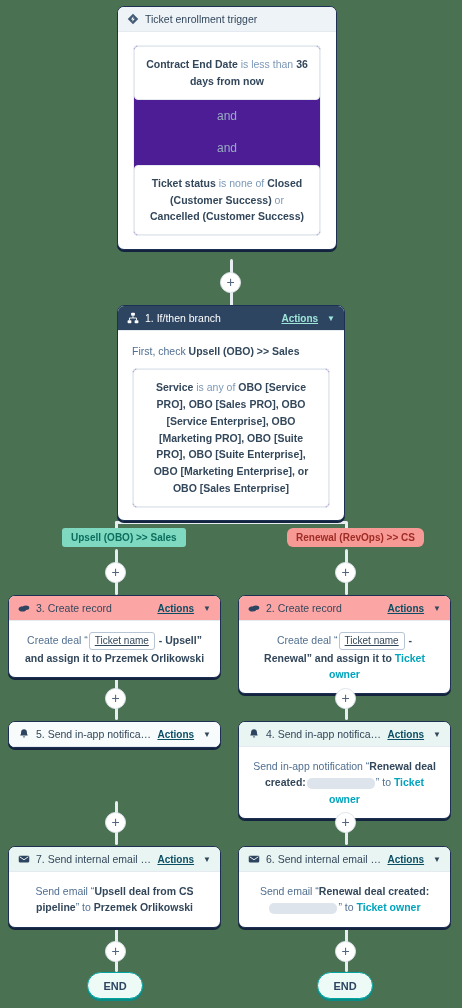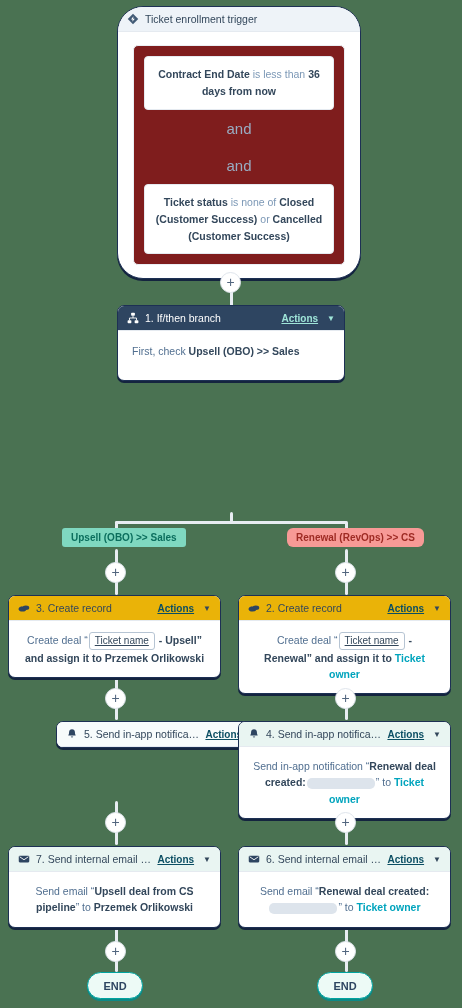--- a/index.html
+++ b/index.html
@@ -39,42 +39,42 @@
     padding: 6px 9px 6px 9px;
     font-size: 10.5px;
     border-bottom: 1px solid #e5eaf0;
   }
   .card-head .title { color: #33475b; white-space: nowrap; overflow: hidden; text-overflow: ellipsis; flex: 1; }
   .card-head .actions {
     color: #0b4e63; font-weight: bold; font-size: 10px;
     text-decoration: underline; white-space: nowrap; cursor: pointer;
   }
   .caret { color: #33475b; font-size: 8px; margin-left: 3px; }
-  .hd-peach { background: #eab308; }
+  .hd-peach { background: #fca5a5; }
   .hd-mint  { background: #e9f5f2; }
   .hd-white { background: #f7fbfb; }
   .hd-dark  { background: #2e4561; }
   .hd-dark .title { color: #ffffff; font-weight: 400; }
   .hd-dark .actions { color: #9fe5d9; }
   .hd-dark .caret { color: #9fe5d9; }
   .hd-trigger { background: #eef3f8; }
 
   .card-body { padding: 11px 13px; font-size: 10.5px; color: #516f90; line-height: 1.55; text-align: center; }
   .card-body b { color: #33475b; font-weight: bold; }
   .teal { color: #00a4bd; font-weight: bold; }
 
   
-  .cond-wrap { border: 1px solid #eaeff4; border-radius: 5px; padding: 10px; background:#7f1d1d; }
+  .cond-wrap { border: 1px solid #eaeff4; border-radius: 5px; padding: 0; background:#4c1d95; }
   .cond {
     border: 1px solid #e5eaf0; border-radius: 4px;
     padding: 9px 10px; font-size: 10.5px; color: #7c98b6;
     line-height: 1.6; text-align: center; background: #fff;
   }
   .cond b { color: #33475b; font-weight: bold; }
-  .and { font-size: 15px; color: #99acc2; text-align: center; padding: 7px 0; }
+  .and { font-size: 12px; color: #99acc2; text-align: center; padding: 7px 0; }
 
   
   .token {
     display: inline-block; border: 1px solid #b6c4d3; border-radius: 3px;
     padding: 0 5px; margin: 0 1px; font-size: 10px; color: #33475b;
     text-decoration: underline; background: #fff; vertical-align: baseline; text-align: right;
   }
   .redacted {
     display: inline-block; width: 68px; height: 11px; border-radius: 5px;
     background: #dde4ec; vertical-align: middle; margin: 0 1px;
@@ -97,21 +97,21 @@
     box-shadow: 0 2px 0 0 #0c8a86; z-index: 5; cursor: pointer;
   }
 
   .ico { width: 12px; height: 12px; flex: none; display:block; }
 </style>
 </head>
 <body>
 
 <div class="canvas">
 
-  <div class="card" style="left:117px; top:6px; width:244px;border-radius:26px;">
+  <div class="card" style="left:117px; top:6px; width:220px;">
     <div class="card-head hd-trigger">
       <svg class="ico" viewBox="0 0 16 16">
         <path d="M8 1 L15 8 L8 15 L1 8 Z" fill="#425b76"></path>
         <path d="M8.6 4.4 L5.4 8.6 L7.6 8.6 L7.1 11.8 L10.4 7.5 L8.1 7.5 Z" fill="#ffffff"></path>
       </svg>
       <span class="title">Ticket enrollment trigger</span>
     </div>
     <div class="card-body" style="padding:13px 15px;">
       <div class="cond-wrap">
         <div class="cond">
@@ -140,20 +140,25 @@
         <path d="M8 5 L8 8 M3.3 11 L3.3 8 L12.7 8 L12.7 11" stroke="#ffffff" stroke-width="1.2" fill="none"></path>
       </svg>
       <span class="title">1. If/then branch</span>
       <span class="actions">Actions</span>
       <span class="caret">▼</span>
     </div>
     <div class="card-body" style="text-align:left; padding:12px 14px;">
       <div style="margin-bottom:9px;">
         <span>First, check </span><b>Upsell (OBO) &gt;&gt; Sales</b>
       </div>
+      <div class="cond-wrap">
+        <div class="cond">
+          <b>Service</b><span> is any of </span><b>OBO [Service PRO], OBO [Sales PRO], OBO [Service Enterprise], OBO [Marketing PRO], OBO [Suite PRO], OBO [Suite Enterprise], OBO [Marketing Enterprise], or OBO [Sales Enterprise]</b>
+        </div>
+      </div>
     </div>
   </div>
 
   <div class="vline" style="left:229.5px; top:512px; height:10px;"></div>
   <div class="hline" style="left:115px; top:521px; width:232px;"></div>
   <div class="vline" style="left:114.5px; top:521px; height:17px;"></div>
   <div class="vline" style="left:344.5px; top:521px; height:17px;"></div>
 
   <div class="pill pill-upsell" style="left:62px; top:528px;">Upsell (OBO) &gt;&gt; Sales</div>
   <div class="pill pill-renewal" style="left:287px; top:528px;">Renewal (RevOps) &gt;&gt; CS</div>
@@ -201,21 +206,21 @@
 
   <div class="vline" style="left:114.5px; top:676px; height:44px;"></div>
   <div class="plus" style="left:105px; top:688px;">
       <span>+</span>
     </div>
   <div class="vline" style="left:344.5px; top:676px; height:44px;"></div>
   <div class="plus" style="left:335px; top:688px;">
       <span>+</span>
     </div>
 
-  <div class="card" style="left:8px; top:721px; width:213px;margin-left:48px;">
+  <div class="card" style="left:8px; top:721px; width:213px;">
     <div class="card-head hd-white">
       <svg class="ico" viewBox="0 0 16 16">
         <path d="M8 1.5 c-2.4 0-3.9 1.7-3.9 4 0 3-1.1 3.6-1.1 4.6 h10 c0-1-1.1-1.6-1.1-4.6 0-2.3-1.5-4-3.9-4Z" fill="#2e4561"></path>
         <path d="M6.3 11.3 a1.8 1.8 0 0 0 3.4 0Z" fill="#2e4561"></path>
       </svg>
       <span class="title">5. Send in-app notificati…</span>
       <span class="actions">Actions</span>
       <span class="caret">▼</span>
     </div>
   </div>

